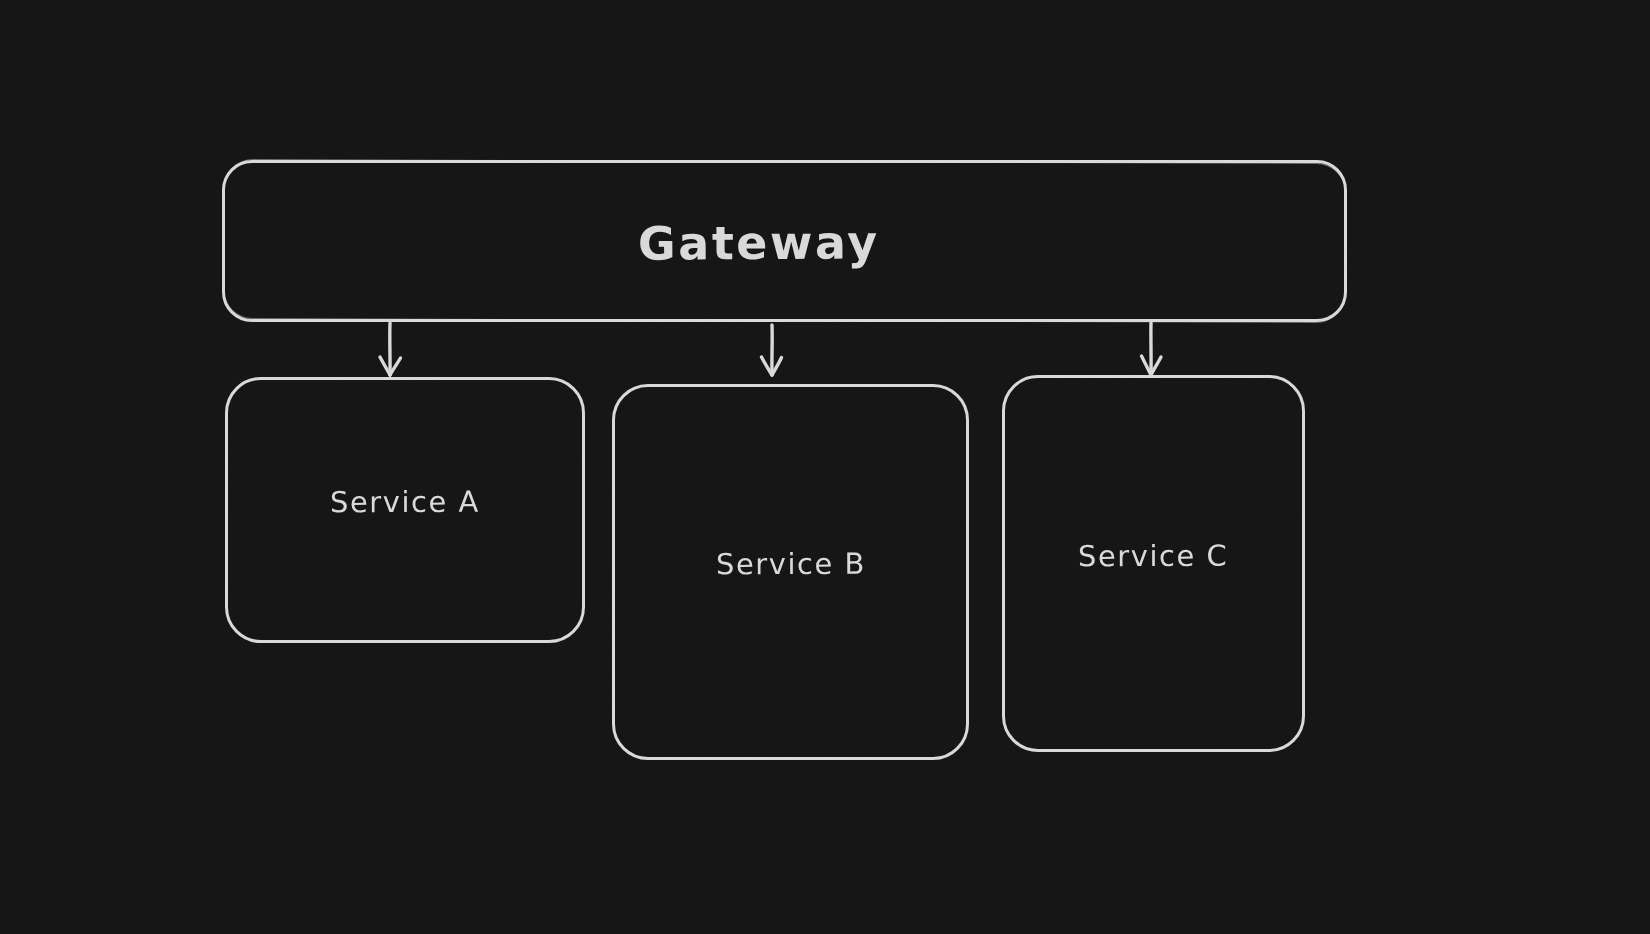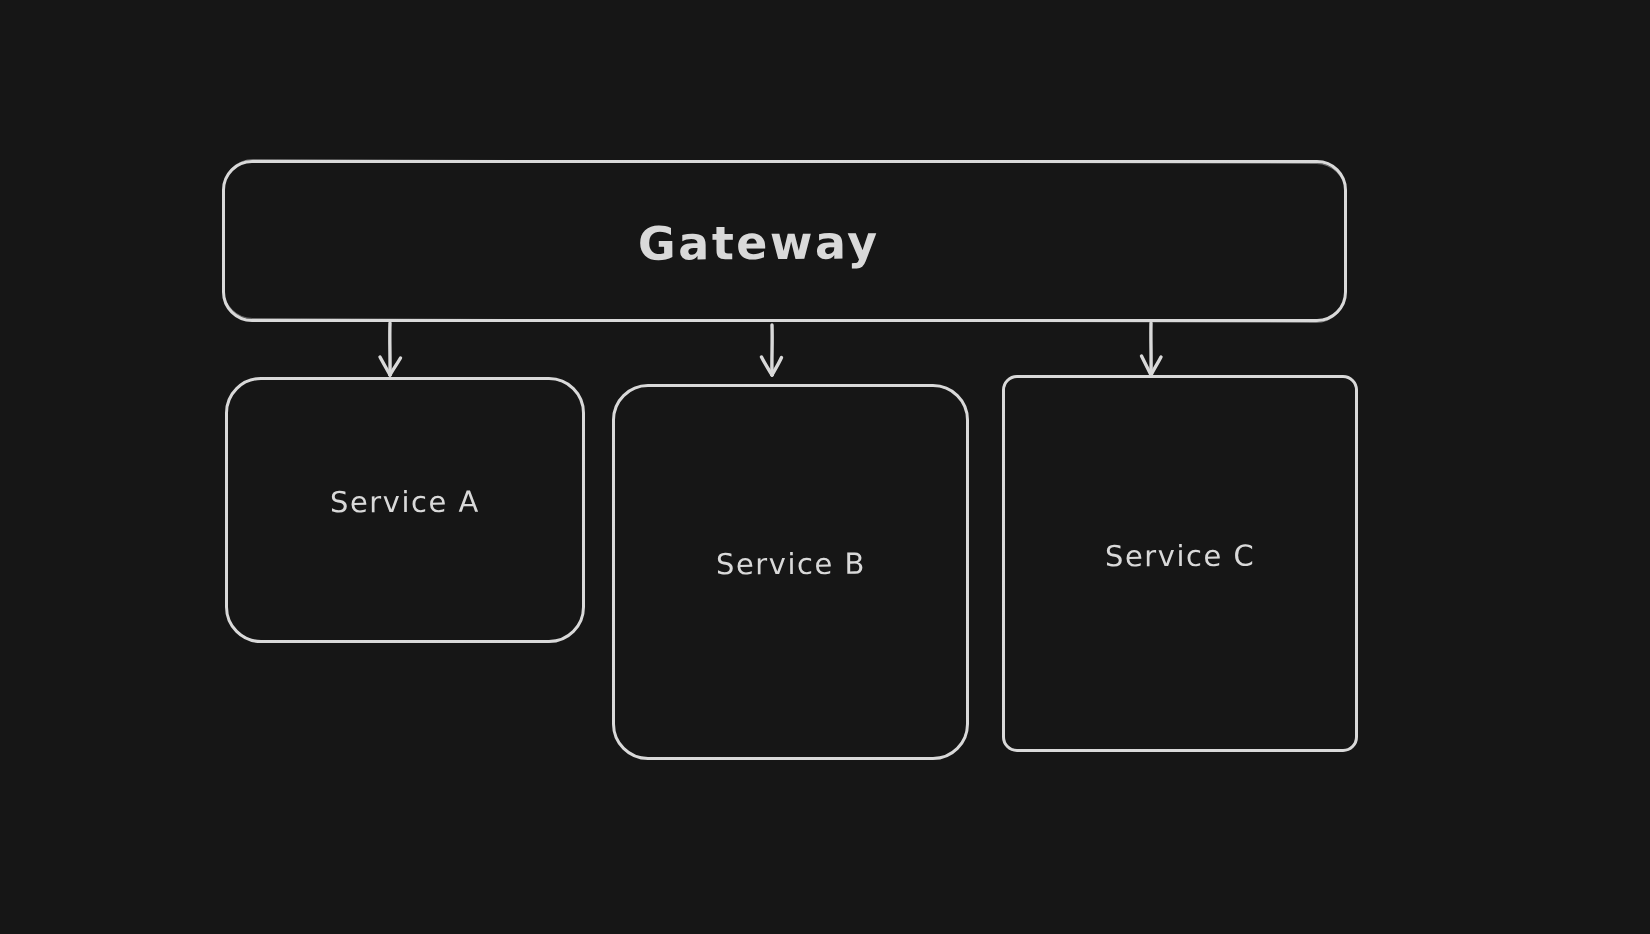--- a/index.html
+++ b/index.html
@@ -53,21 +53,21 @@
     width:360px; height:378px;
     border-radius:36px;
   }
   .node-service .label{
     font-size:29px;
     letter-spacing:1.5px;
     transform:translateY(-8px) rotate(-0.25deg);
   }
   .node-service-a{ left:225px;  top:377px; width:360px; height:266px; }
   .node-service-b{ left:612px;  top:384px; width:357px; height:376px; }
-  .node-service-c{ left:1002px; top:375px; width:356px; height:377px;border-radius:15px; }
+  .node-service-c{ left:1002px; top:375px; width:303px; height:377px; }
   .label{
     white-space:nowrap;
   }
   .edge-arrow{
     position:absolute;
     width:44px;
     height:58px;
     overflow:visible;
   }
   .edge-arrow path{

